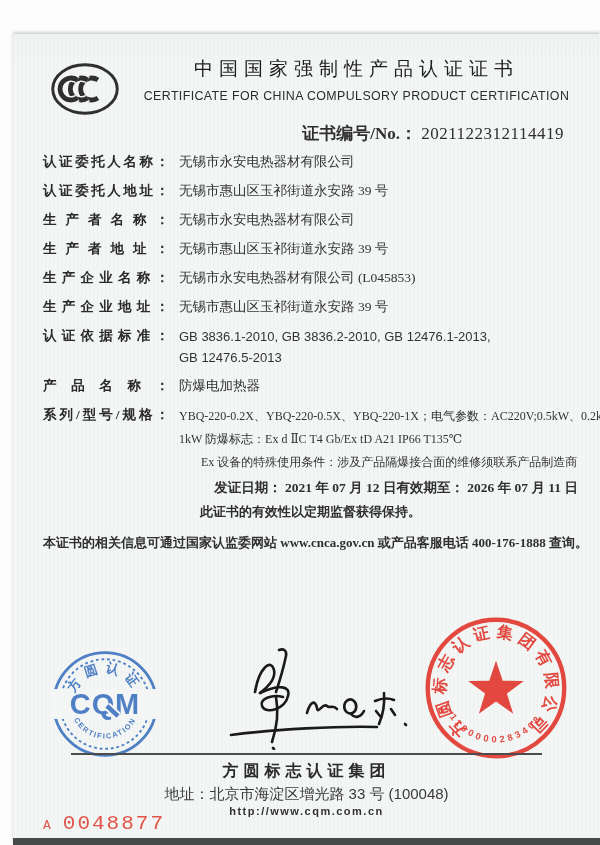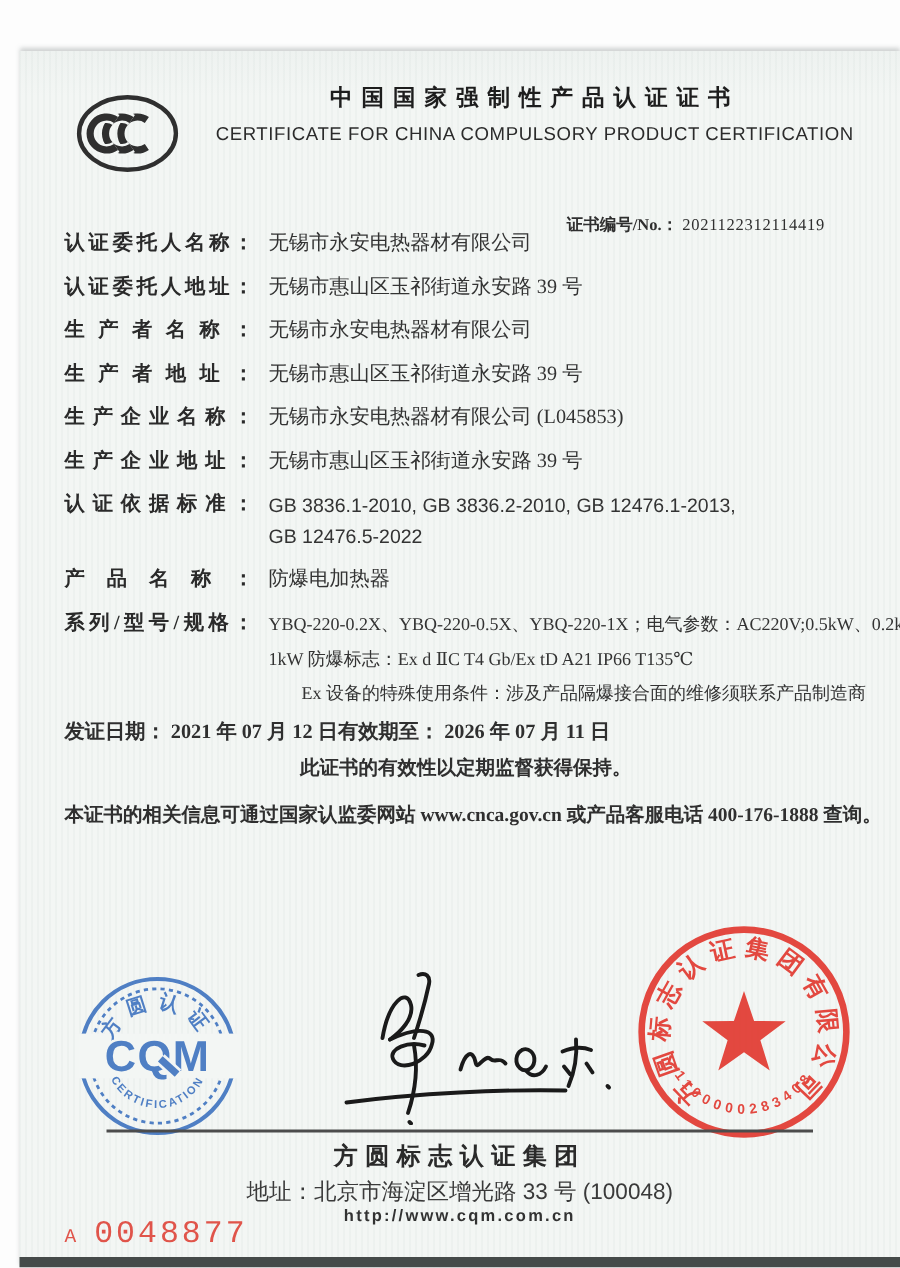--- a/index.html
+++ b/index.html
@@ -13,38 +13,38 @@
     position:absolute;left:13px;right:0;top:34px;bottom:0;
     background:
       repeating-linear-gradient(90deg, rgba(200,212,208,0.14) 0 1px, rgba(255,255,255,0) 1px 4px),
       linear-gradient(180deg,#eef2f0 0,#f3f6f4 30px,#f3f6f4 100%);
     box-shadow:0 -2px 3px rgba(120,130,128,0.35);
   }
   .bottom-band{position:absolute;left:0;right:0;bottom:0;height:7px;background:#454a49;}
   
   .ccc-logo{position:absolute;left:28px;top:22px;width:88px;height:66px;}
   .titles{position:absolute;left:120px;right:20px;top:22px;text-align:center;}
-  .title-zh{font-size:15px;font-weight:700;letter-spacing:6px;color:#1d1d1d;white-space:nowrap;}
+  .title-zh{font-size:19px;font-weight:400;letter-spacing:6px;color:#1d1d1d;white-space:nowrap;}
   .title-en{margin-top:7px;font-size:12.4px;color:#2b2b2b;font-family:"Liberation Sans","DejaVu Sans",sans-serif;letter-spacing:0.4px;white-space:nowrap;}
-  .certno{position:absolute;top:88px;right:50px;font-size:11px;font-weight:600;margin-top:20px;}
+  .certno{position:absolute;top:88px;right:36px;font-size:17px;font-weight:600;}
   .certno .num{font-weight:400;font-family:"Liberation Serif",serif;letter-spacing:0.5px;}
   
   .fields{position:absolute;left:30px;right:22px;top:118px;}
   .row{display:flex;margin-bottom:10px;line-height:19px;}
   .lab{width:126px;flex:0 0 126px;font-size:13.5px;font-weight:700;text-align:justify;text-align-last:justify;white-space:nowrap;color:#2a2a2a;}
   .val{flex:1;font-size:13.5px;padding-left:10px;color:#333;white-space:nowrap;}
   .val .vline{line-height:21px;}
   .row.std{margin-bottom:8px;}
   .row.std .val{font-family:"Liberation Sans","DejaVu Sans",sans-serif;font-size:13px;}
   .row.spec{margin-bottom:4px;}
   .row.spec .val{font-size:12px;}
   .row.spec .vline{line-height:23px;}
   .row.spec .vline.indent{padding-left:22px;}
   .stmt{font-size:13px;font-weight:600;line-height:19px;margin-bottom:5px;color:#2a2a2a;white-space:nowrap;}
-  .dates{display:flex;justify-content:flex-start;font-size:13.5px;font-weight:700;line-height:19px;margin-bottom:5px;}
+  .dates{display:flex;justify-content:flex-end;font-size:13.5px;font-weight:700;line-height:19px;margin-bottom:5px;}
   .dates .dval{font-weight:600;}
   .maintain{font-size:13px;font-weight:600;line-height:19px;margin-bottom:12px;text-align:center;}
   .info{font-size:13px;font-weight:600;line-height:19px;margin-top:12px;white-space:nowrap;}
   
   .seal-area{position:absolute;left:24px;right:20px;top:560px;height:212px;}
   .cqm-logo{position:absolute;left:12px;top:54px;width:112px;height:112px;}
   .signature{position:absolute;left:190px;top:44px;width:215px;height:112px;}
   .stamp{position:absolute;right:6px;top:16px;width:156px;height:156px;opacity:0.92;}
   
   .footer{position:absolute;left:0;right:0;bottom:28px;text-align:center;margin-top:44px;}
@@ -103,21 +103,21 @@
       <div class="val">无锡市永安电热器材有限公司 (L045853)</div>
     </div>
     <div class="row">
       <div class="lab">生产企业地址：</div>
       <div class="val">无锡市惠山区玉祁街道永安路 39 号</div>
     </div>
     <div class="row std">
       <div class="lab">认证依据标准：</div>
       <div class="val">
         <div class="vline">GB 3836.1-2010, GB 3836.2-2010, GB 12476.1-2013,</div>
-        <div class="vline">GB 12476.5-2022</div>
+        <div class="vline">GB 12476.5-2013</div>
       </div>
     </div>
     <div class="row">
       <div class="lab">产品名称：</div>
       <div class="val">防爆电加热器</div>
     </div>
     <div class="row spec">
       <div class="lab">系列/型号/规格：</div>
       <div class="val">
         <div class="vline">YBQ-220-0.2X、YBQ-220-0.5X、YBQ-220-1X；电气参数：AC220V;0.5kW、0.2kW、</div>

